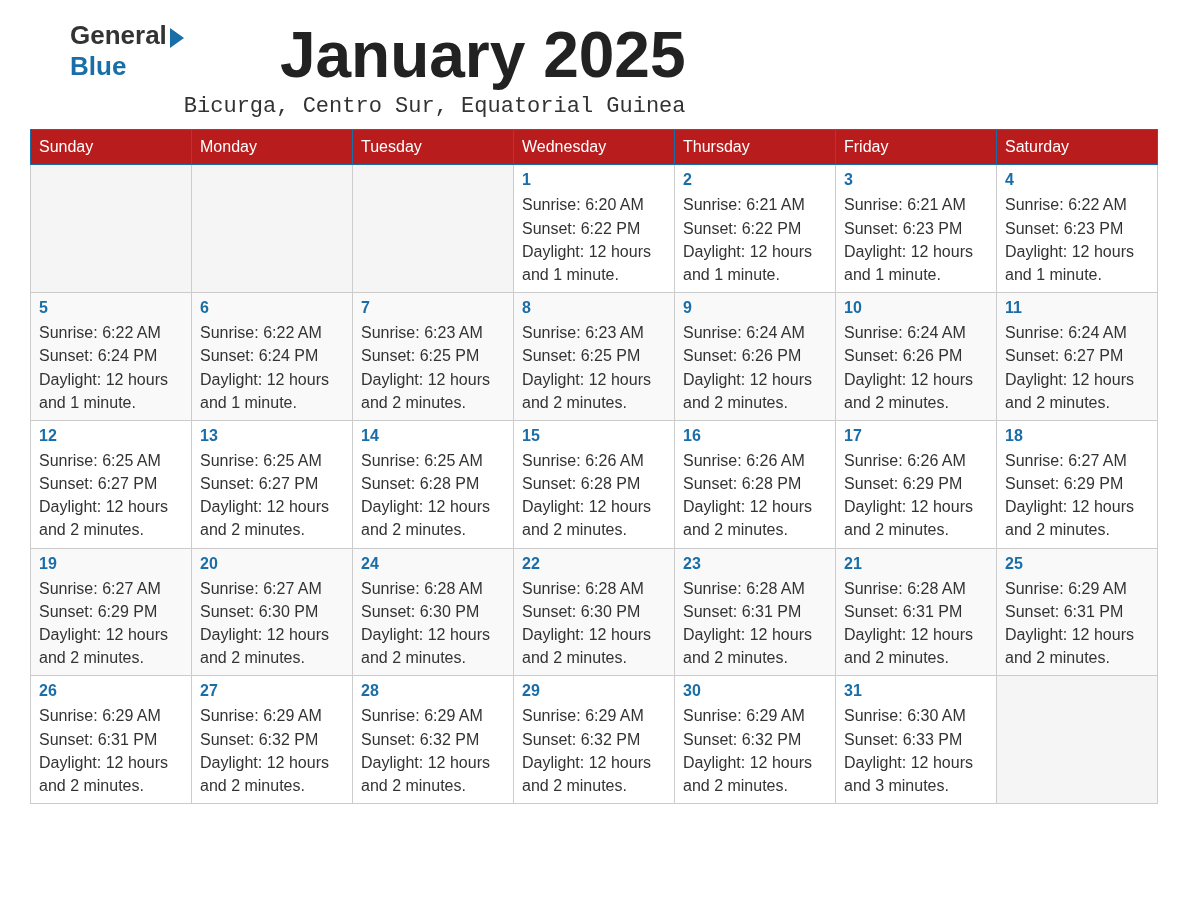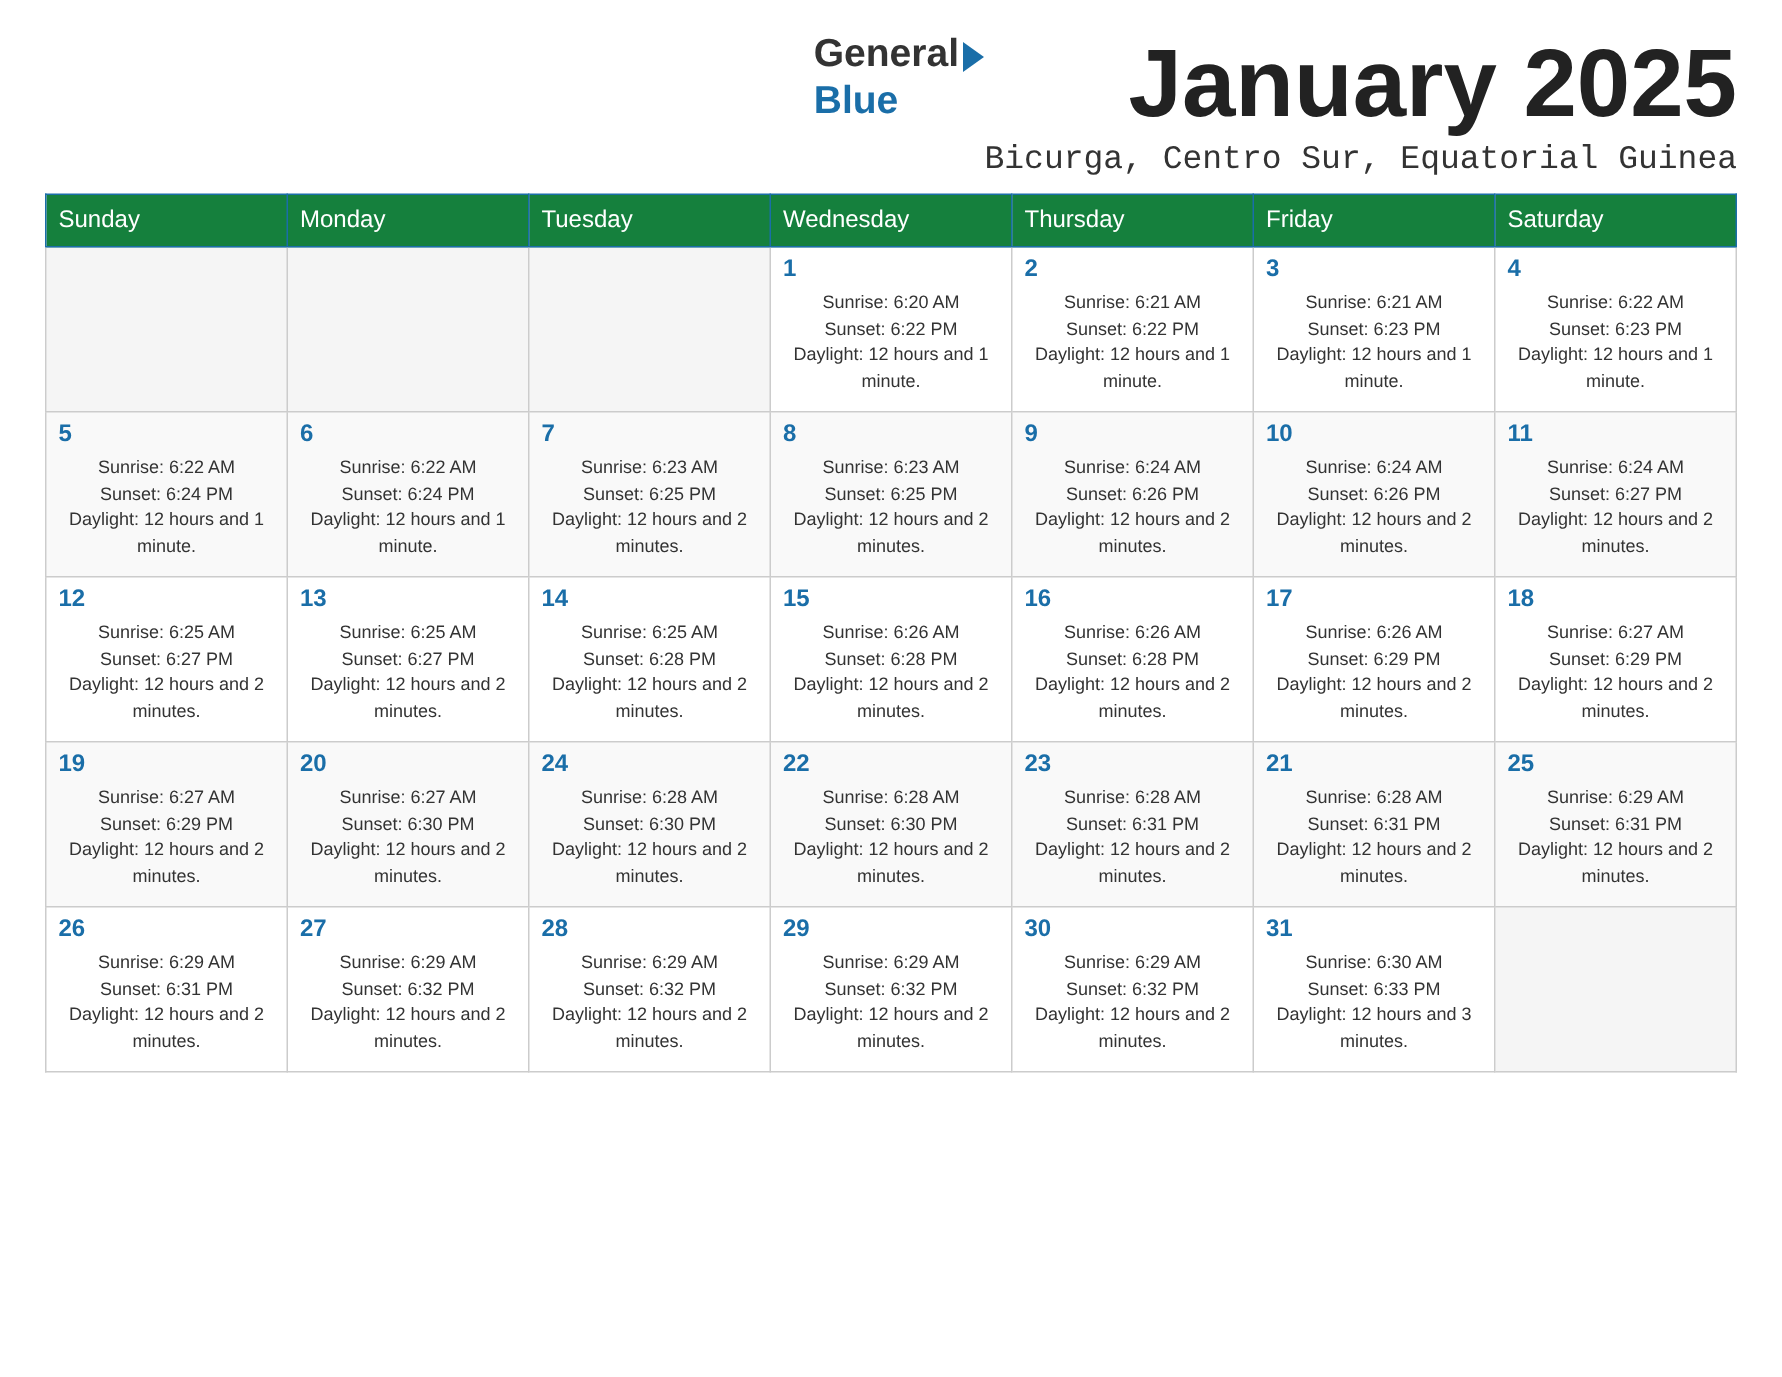--- a/index.html
+++ b/index.html
@@ -5,23 +5,24 @@
     * { margin: 0; padding: 0; box-sizing: border-box; }
     body {
       font-family: Arial, Helvetica, sans-serif;
       background: #fff;
       width: 1188px;
       min-height: 918px;
       padding: 20px 30px;
     }
     .header {
       display: flex;
-      justify-content: flex-end;
+      justify-content: flex-start;
       align-items: flex-start;
       margin-bottom: 10px;
+      margin-left: 40px;
     }
     .logo {
       display: flex;
       flex-direction: column;
       align-items: flex-start;
     }
     .logo-text {
       display: flex;
       align-items: center;
     }
@@ -58,21 +59,21 @@
       color: #333;
       margin-top: 4px;
       font-family: Liberation Mono, monospace;
     }
     table {
       width: 100%;
       border-collapse: collapse;
       table-layout: fixed;
     }
     thead tr th {
-      background-color: #15803d;
+      background-color: #b91c1c;
       color: #fff;
       font-size: 16px;
       font-weight: normal;
       padding: 8px 8px;
       text-align: left;
       border: 1px solid #1a6ea8;
     }
     tbody tr td {
       border: 1px solid #ccc;
       vertical-align: top;
@@ -83,24 +84,23 @@
       height: 110px;
     }
     .day-number {
       font-size: 16px;
       color: #1a6ea8;
       font-weight: bold;
       display: block;
       margin-bottom: 4px;
     }
     .day-info {
-      font-size: 12px;
+      font-size: 16px;
       color: #333;
       line-height: 1.45;
-      text-align: center;
     }
     tbody tr:nth-child(odd) td {
       background-color: #fff;
     }
     tbody tr:nth-child(even) td {
       background-color: #f9f9f9;
     }
     .empty-cell {
       background-color: #f5f5f5 !important;
     }

